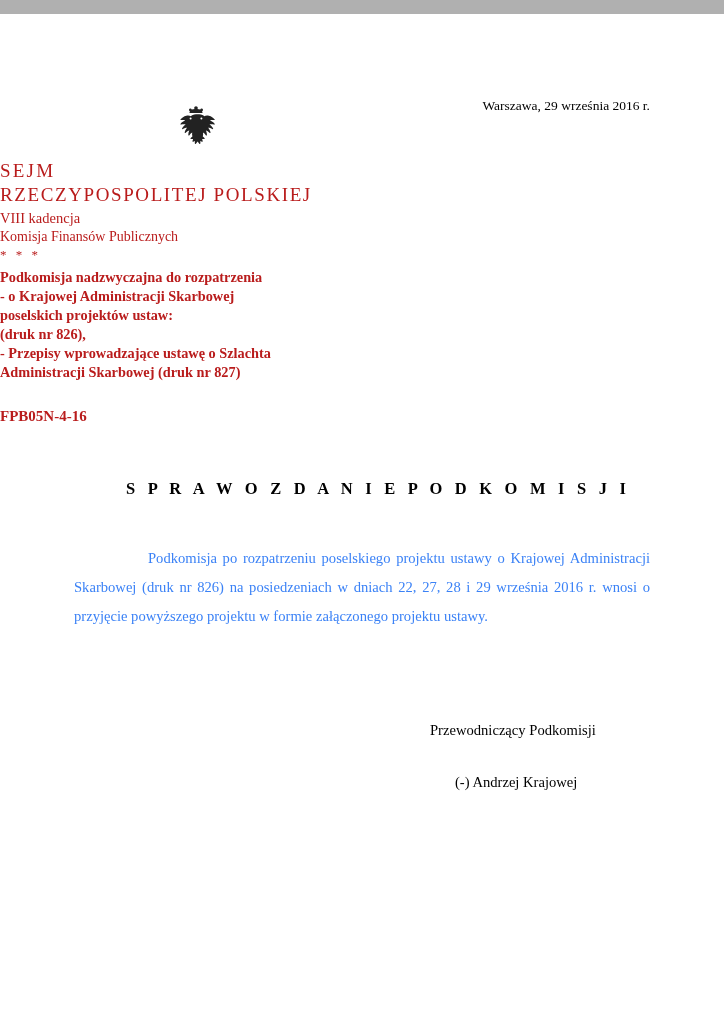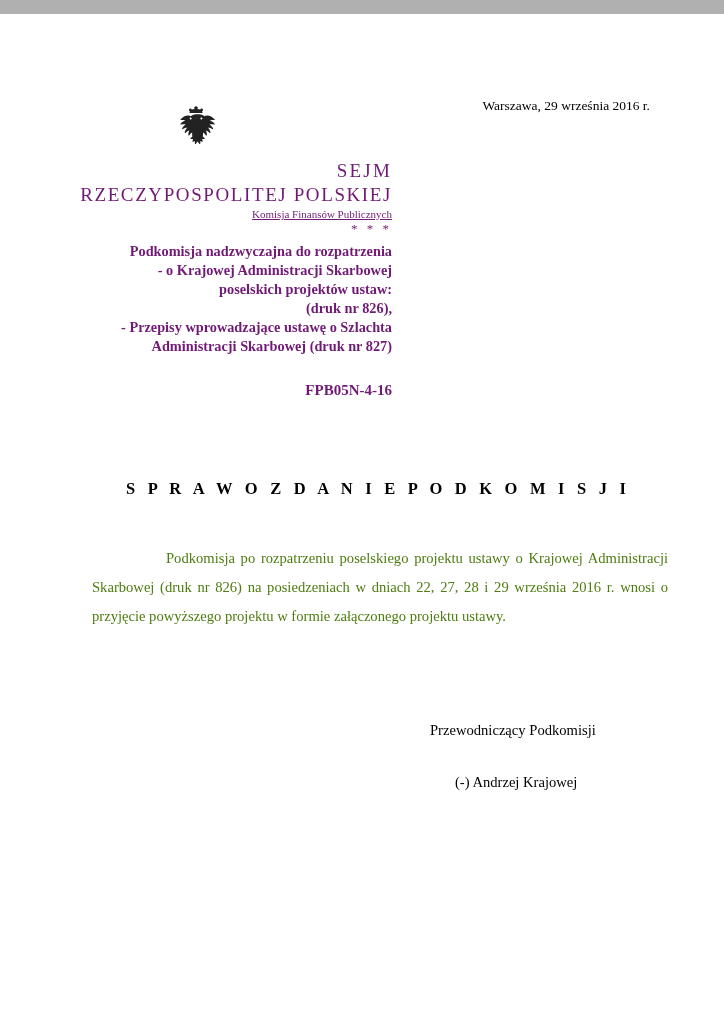--- a/index.html
+++ b/index.html
@@ -40,43 +40,42 @@
   .emblem svg {
     display: inline-block;
   }
 
   
   .header-block {
     position: absolute;
     top: 146px;
     left: 0;
     width: 392px;
-    text-align: right;
-    color: #701a75;
+    text-align: left;
+    color: #b91c1c;
   }
   .h-sejm {
     font-size: 19px;
     letter-spacing: 2.2px;
     line-height: 1.15;
   }
   .h-rp {
     font-size: 19px;
     letter-spacing: 1.6px;
     line-height: 1.25;
     margin-top: 1px;
   }
   .h-kadencja {
     font-size: 14.5px;
     line-height: 1.35;
     margin-top: 2px;
   }
   .h-komisja {
-    font-size: 11px;
+    font-size: 14px;
     line-height: 1.35;
-    text-decoration: underline;
   }
   .h-stars {
     font-size: 13px;
     letter-spacing: 3px;
     line-height: 1.3;
     margin-top: 0px;
   }
   .h-bold {
     font-weight: bold;
     font-size: 14.3px;
@@ -102,27 +101,27 @@
     text-align: center;
     font-weight: bold;
     font-size: 16.5px;
     letter-spacing: 4.2px;
   }
 
   
   .body-text {
     position: absolute;
     top: 530px;
-    left: 92px;
+    left: 74px;
     width: 576px;
     font-size: 14.6px;
     line-height: 2.0;
     text-align: justify;
     text-indent: 74px;
-    color: #4d7c0f;
+    color: #3b82f6;
   }
 
   
   .sig-role {
     position: absolute;
     top: 708px;
     left: 430px;
     font-size: 14.6px;
   }
   .sig-name {
@@ -148,20 +147,21 @@
         <path d="M23 10.2c-2.6 0-4.2 1.1-5.1 2.0-1.0-.5-2.6-.9-4.6-.4-2.5.6-4.4 2.1-5.6 3.4-.5.5-.2 1.0.4.9 1.4-.2 3.0-.1 4.2.4-1.6.5-3.4 1.6-4.7 3.2-.4.5 0 1.1.6.9 1.7-.5 3.3-.5 4.5-.2-1.5 1.0-2.8 2.4-3.6 4.0-.3.6.3 1.1.8.7 1.4-.9 2.9-1.3 4.2-1.3-1.2 1.3-2.1 2.9-2.4 4.6-.1.6.6.9 1.0.4 1.1-1.3 2.4-2.1 3.6-2.4-.7 1.4-1.1 3.0-1.0 4.6 0 .6.8.8 1.1.3.8-1.3 1.8-2.2 2.8-2.7-.2 1.3-.2 2.7.2 4.0l-1.7 1.5c-.4.3-.2 1.0.4 1.0h2.0l-.6 1.9c-.2.5.3.9.8.7l1.6-.8-.1 2.4c0 .6.7.9 1.1.4l1.7-2.1 1.7 2.1c.4.5 1.1.2 1.1-.4l-.1-2.4 1.6.8c.5.2 1.0-.2.8-.7l-.6-1.9h2.0c.6 0 .8-.7.4-1.0l-1.7-1.5c.4-1.3.4-2.7.2-4.0 1.0.5 2.0 1.4 2.8 2.7.3.5 1.1.3 1.1-.3.1-1.6-.3-3.2-1.0-4.6 1.2.3 2.5 1.1 3.6 2.4.4.5 1.1.2 1.0-.4-.3-1.7-1.2-3.3-2.4-4.6 1.3 0 2.8.4 4.2 1.3.5.4 1.1-.1.8-.7-.8-1.6-2.1-3.0-3.6-4.0 1.2-.3 2.8-.3 4.5.2.6.2 1.0-.4.6-.9-1.3-1.6-3.1-2.7-4.7-3.2 1.2-.5 2.8-.6 4.2-.4.6.1.9-.4.4-.9-1.2-1.3-3.1-2.8-5.6-3.4-2.0-.5-3.6-.1-4.6.4-.9-.9-2.5-2.0-5.1-2.0z"></path>
       </g>
       <circle cx="17.6" cy="14.4" r="1.0" fill="#ffffff"></circle>
       <circle cx="28.4" cy="14.4" r="1.0" fill="#ffffff"></circle>
     </svg>
   </div>
 
   <div class="header-block">
     <div class="h-sejm">SEJM</div>
     <div class="h-rp">RZECZYPOSPOLITEJ POLSKIEJ</div>
+    <div class="h-kadencja">VIII kadencja</div>
     <div class="h-komisja">Komisja Finansów Publicznych</div>
     <div class="h-stars">* * *</div>
     <div class="h-bold">
       <div>Podkomisja nadzwyczajna do rozpatrzenia</div>
       <div>- o Krajowej Administracji Skarbowej</div>
       <div>poselskich projektów ustaw:</div>
       <div>(druk nr 826),</div>
       <div>- Przepisy wprowadzające ustawę o Szlachta</div>
       <div>Administracji Skarbowej (druk nr 827)</div>
     </div>

